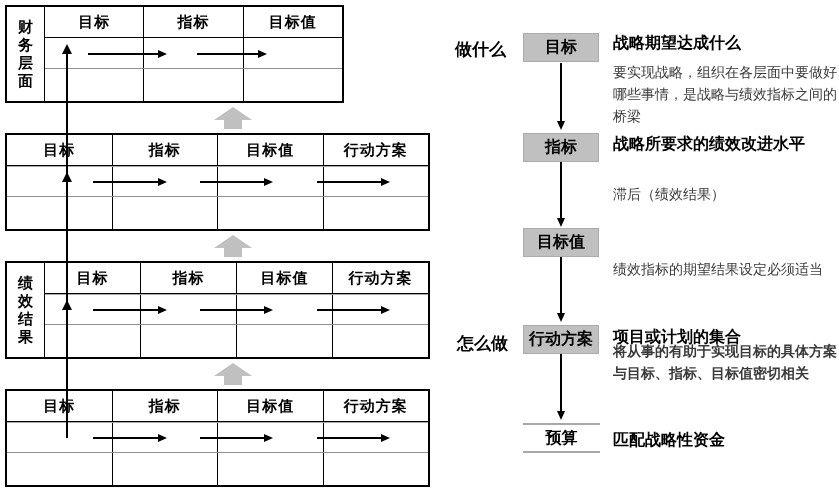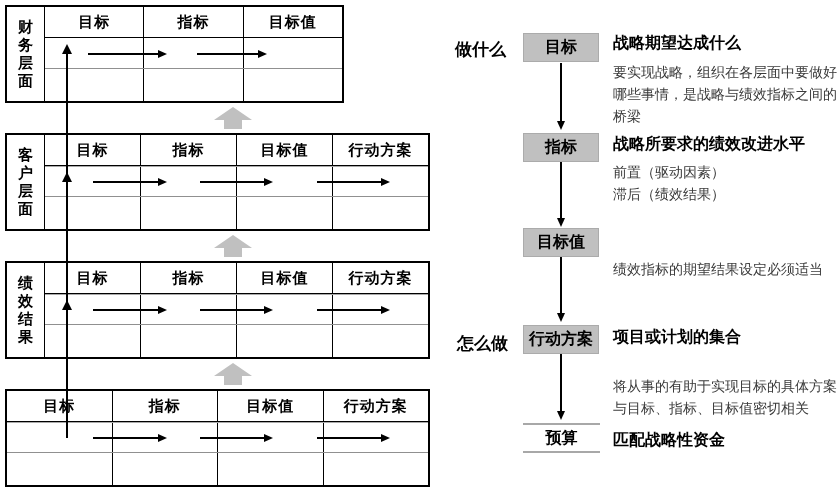--- a/index.html
+++ b/index.html
@@ -70,23 +70,20 @@
       </div>
       <div class="trow body2">
         <div class="tcell"></div>
         <div class="tcell"></div>
         <div class="tcell"></div>
       </div>
     </div>
   </div>
 
   <div class="bsc-table dblline" style="left:5px;top:133px;width:425px;height:98px;">
-    <div class="vlabel-cell">
-      <div class="vlabel">客户层面</div>
-    </div>
     <div class="tbody-area">
       <div class="trow head">
         <div class="tcell">目标</div>
         <div class="tcell">指标</div>
         <div class="tcell">目标值</div>
         <div class="tcell">行动方案</div>
       </div>
       <div class="trow body1">
         <div class="tcell"></div>
         <div class="tcell"></div>
@@ -204,23 +201,22 @@
   <div class="downhead" style="left:557px;top:218px;"></div>
   <div class="vline" style="left:560px;top:257px;height:56px;"></div>
   <div class="downhead" style="left:557px;top:313px;"></div>
   <div class="vline" style="left:560px;top:354px;height:57px;"></div>
   <div class="downhead" style="left:557px;top:411px;"></div>
 
   <div class="flow-heading" style="top:33px;">战略期望达成什么</div>
   <div class="flow-desc" style="top:61px;">要实现战略，组织在各层面中要做好哪些事情，是战略与绩效指标之间的桥梁</div>
 
   <div class="flow-heading" style="top:134px;">战略所要求的绩效改进水平</div>
-  <div class="flow-subline" style="top:164px;">前置（驱动因素）</div>
   <div class="flow-subline" style="top:186px;">滞后（绩效结果）</div>
 
   <div class="flow-subline" style="top:261px;">绩效指标的期望结果设定必须适当</div>
 
   <div class="flow-heading" style="top:327px;">项目或计划的集合</div>
-  <div class="flow-desc" style="top:375px;">将从事的有助于实现目标的具体方案与目标、指标、目标值密切相关</div>
+  <div class="flow-desc" style="top:340px;font-weight:bold;">将从事的有助于实现目标的具体方案与目标、指标、目标值密切相关</div>
 
   <div class="flow-heading" style="top:430px;">匹配战略性资金</div>
 
 </div>
 
 </body></html>

